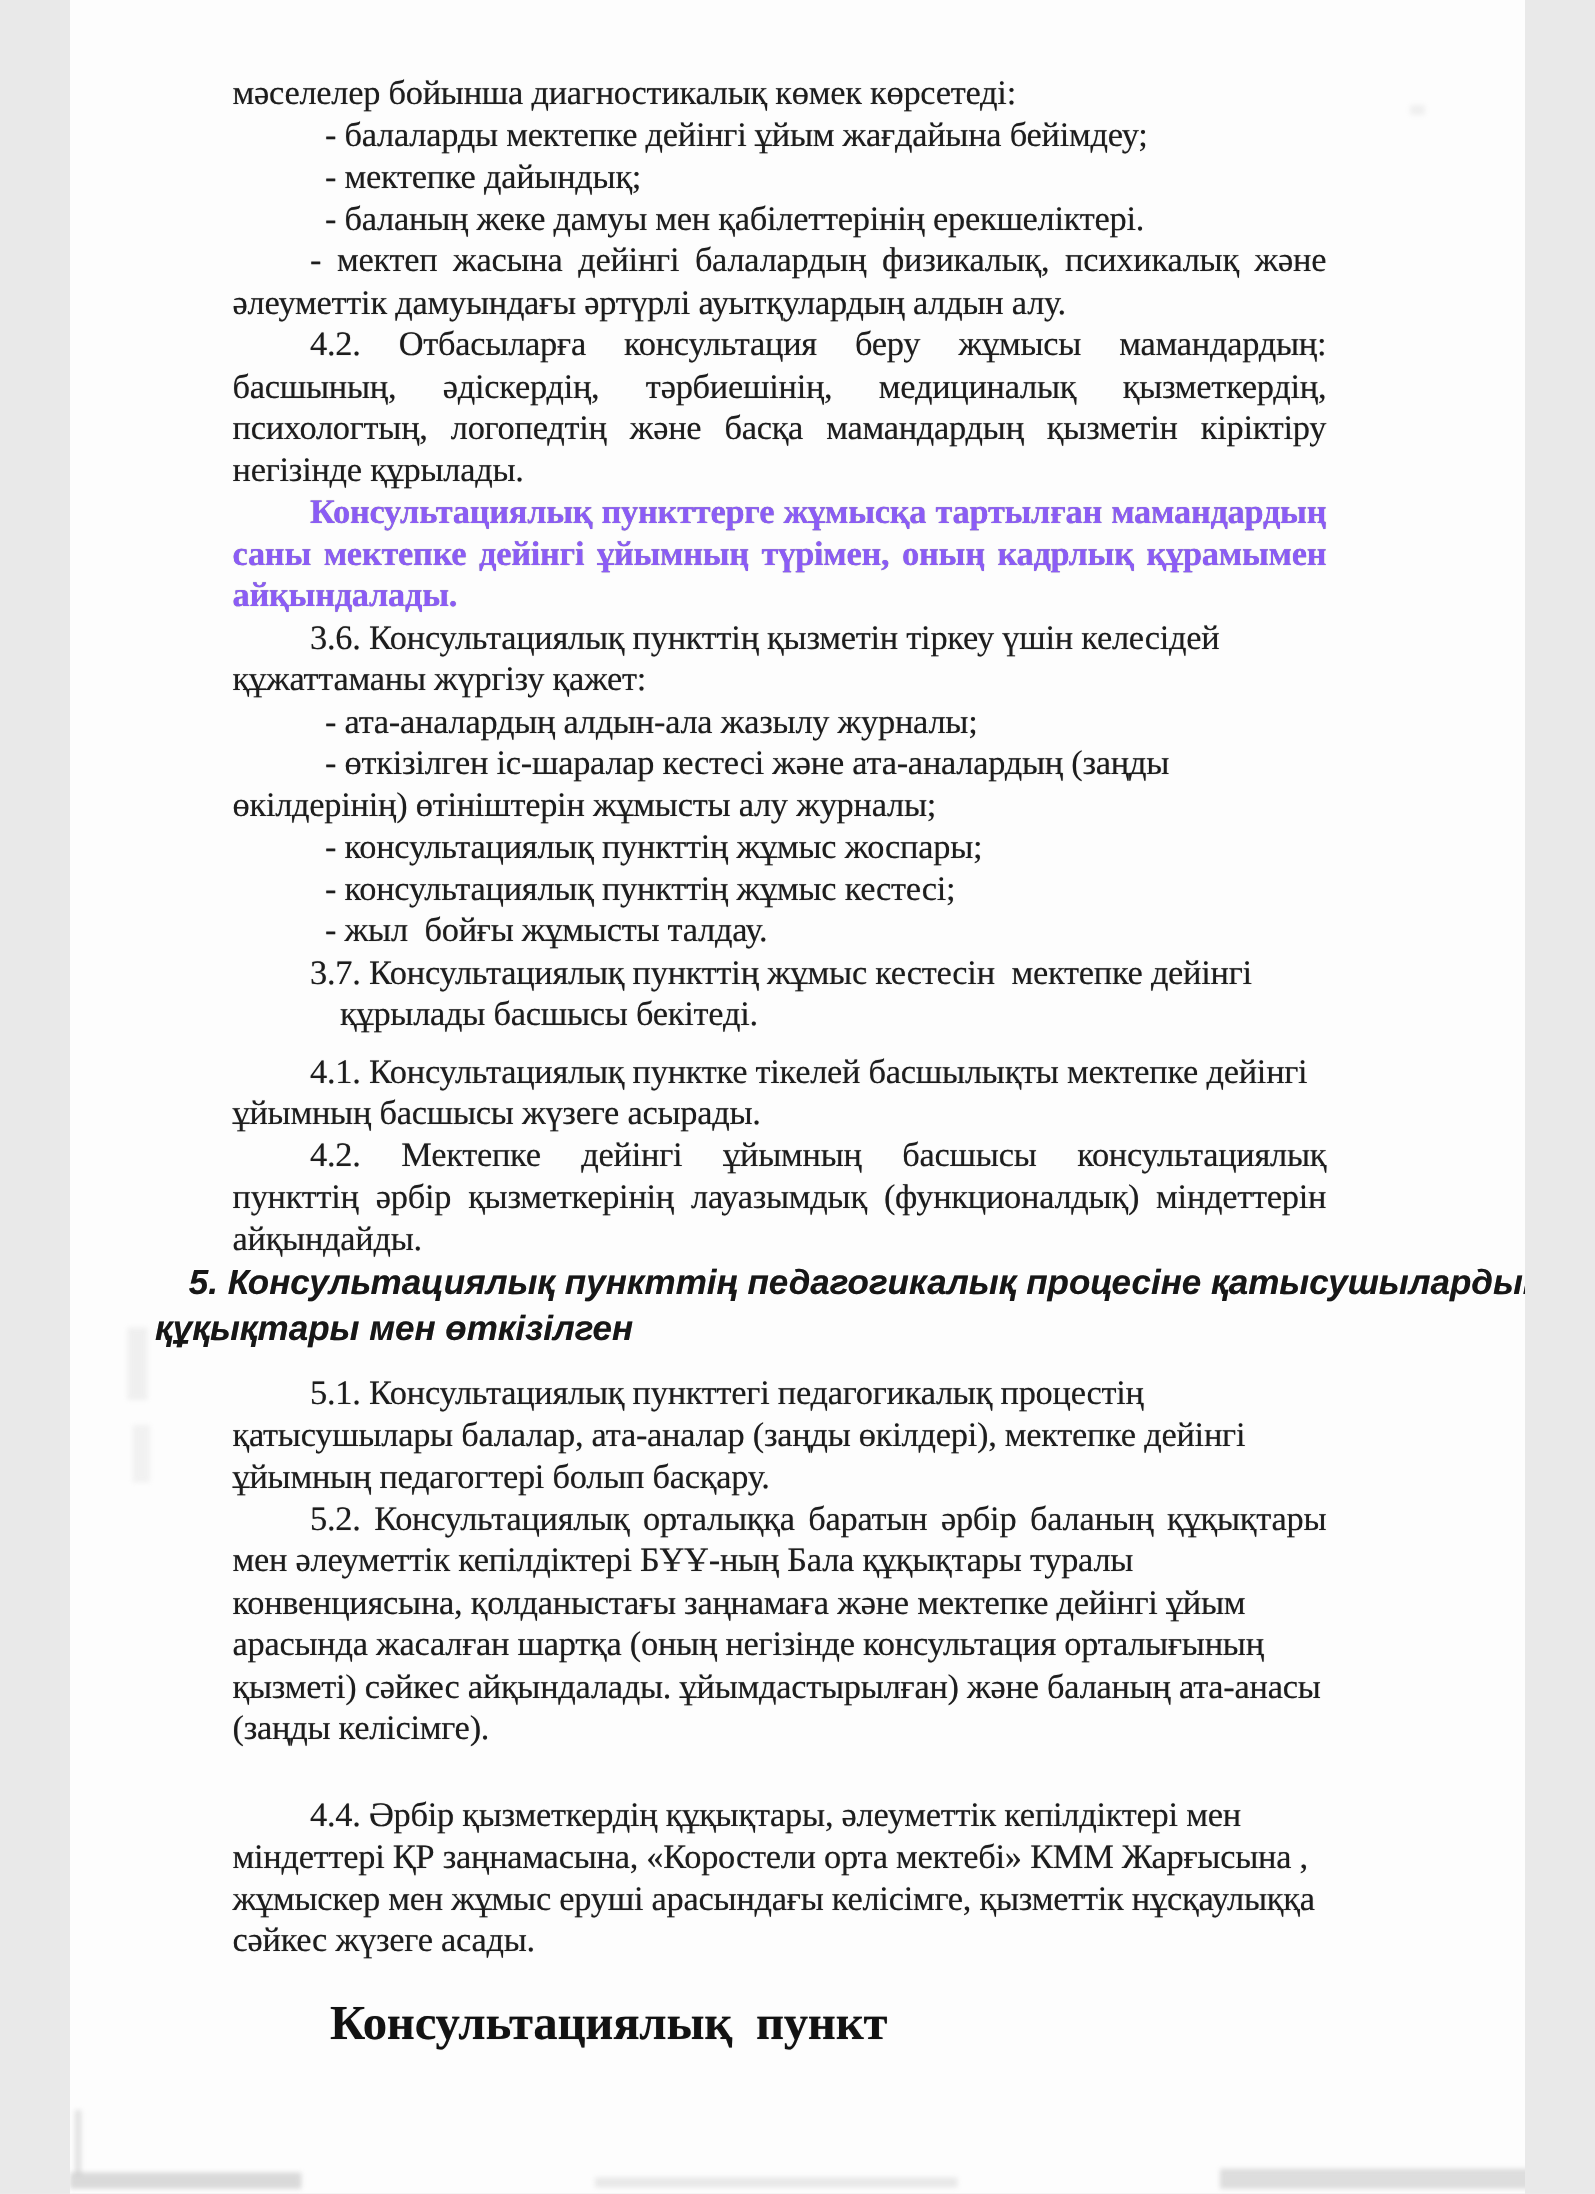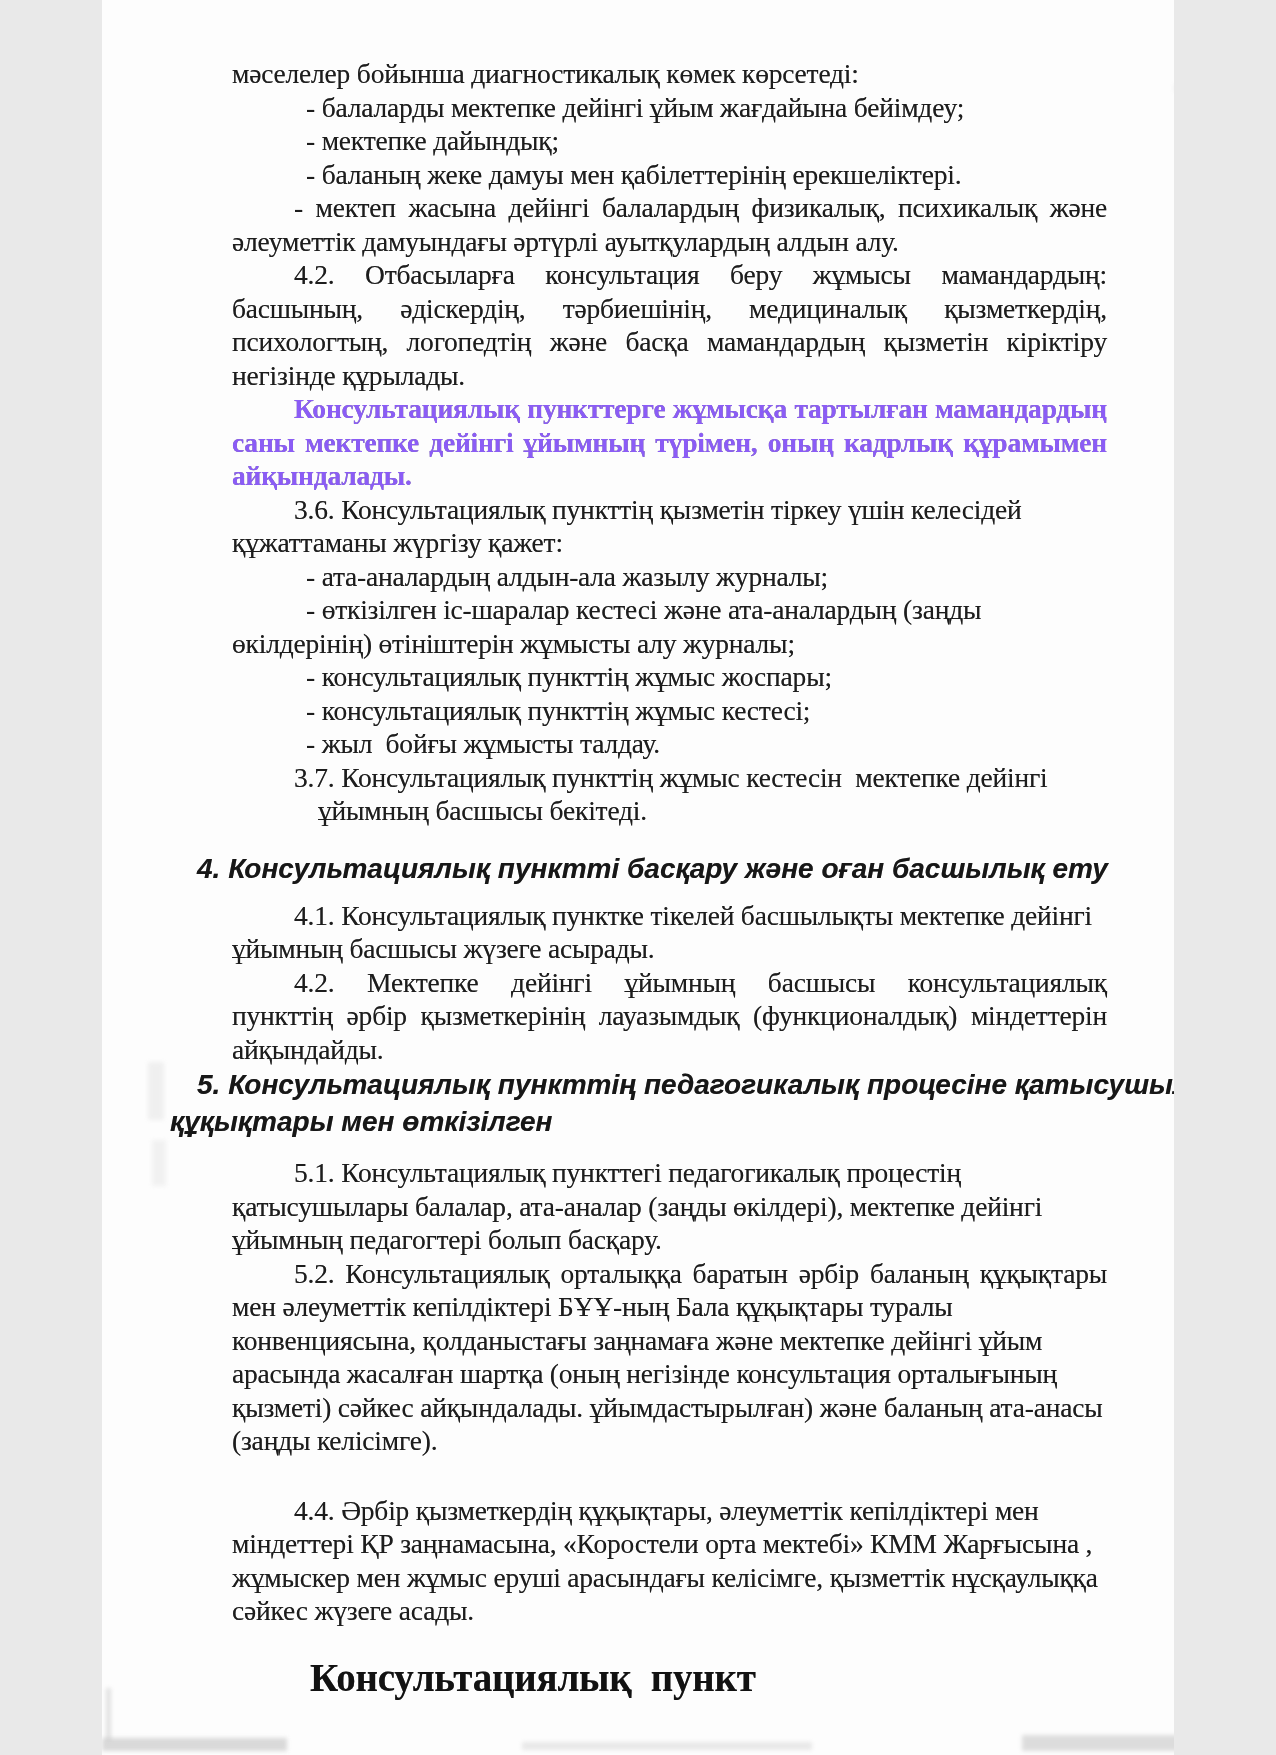--- a/index.html
+++ b/index.html
@@ -1,18 +1,18 @@
 <!DOCTYPE html>
 <html><head>
 <meta charset="utf-8">
 <style>
   html,body{margin:0;padding:0;background:#e9e9e9;}
   #page{
     position:relative;
-    width:1072px;height:1755px;
+    width:1164px;height:1755px;
     margin:0 auto;
     background:var(--page-bg,#fdfdfd);
     overflow:hidden;
     font-family:"Liberation Serif", serif;
     color:var(--text-col,#1d1d1d);
   }
   #textcol{
     position:absolute;
     left:130px;top:57px;
     width:875px;
@@ -93,24 +93,21 @@
         <div class="line ind-none bold">айқындалады.</div>
         <div class="line ind-para">3.6. Консультациялық пункттің қызметін тіркеу үшін келесідей</div>
         <div class="line ind-none">құжаттаманы жүргізу қажет:</div>
         <div class="line ind-bullet">- ата-аналардың алдын-ала жазылу журналы;</div>
         <div class="line ind-bullet">- өткізілген іс-шаралар кестесі және ата-аналардың (заңды</div>
         <div class="line ind-none">өкілдерінің) өтініштерін жұмысты алу журналы;</div>
         <div class="line ind-bullet">- консультациялық пункттің жұмыс жоспары;</div>
         <div class="line ind-bullet">- консультациялық пункттің жұмыс кестесі;</div>
         <div class="line ind-bullet">- жыл&nbsp; бойғы жұмысты талдау.</div>
         <div class="line ind-para">3.7. Консультациялық пункттің жұмыс кестесін&nbsp; мектепке дейінгі</div>
-        <div class="line ind-deep">ұйымның басшысы бекітеді.</div>
-      </div>
-      <div class="block style-heading blk-h4">
-        <div class="line ind-h4">4. Консультациялық пунктті басқару және оған басшылық ету</div>
+        <div class="line ind-deep">құрылады басшысы бекітеді.</div>
       </div>
       <div class="block style-body blk-sec4">
         <div class="line ind-para">4.1. Консультациялық пунктке тікелей басшылықты мектепке дейінгі</div>
         <div class="line ind-none">ұйымның басшысы жүзеге асырады.</div>
         <div class="line ind-para just">4.2. Мектепке дейінгі ұйымның басшысы консультациялық</div>
         <div class="line ind-none just">пункттің әрбір қызметкерінің лауазымдық (функционалдық) міндеттерін</div>
         <div class="line ind-none">айқындайды.</div>
       </div>
       <div class="block style-heading blk-h5">
         <div class="line ind-h5a">5. Консультациялық пункттің педагогикалық процесіне қатысушылардың</div>

